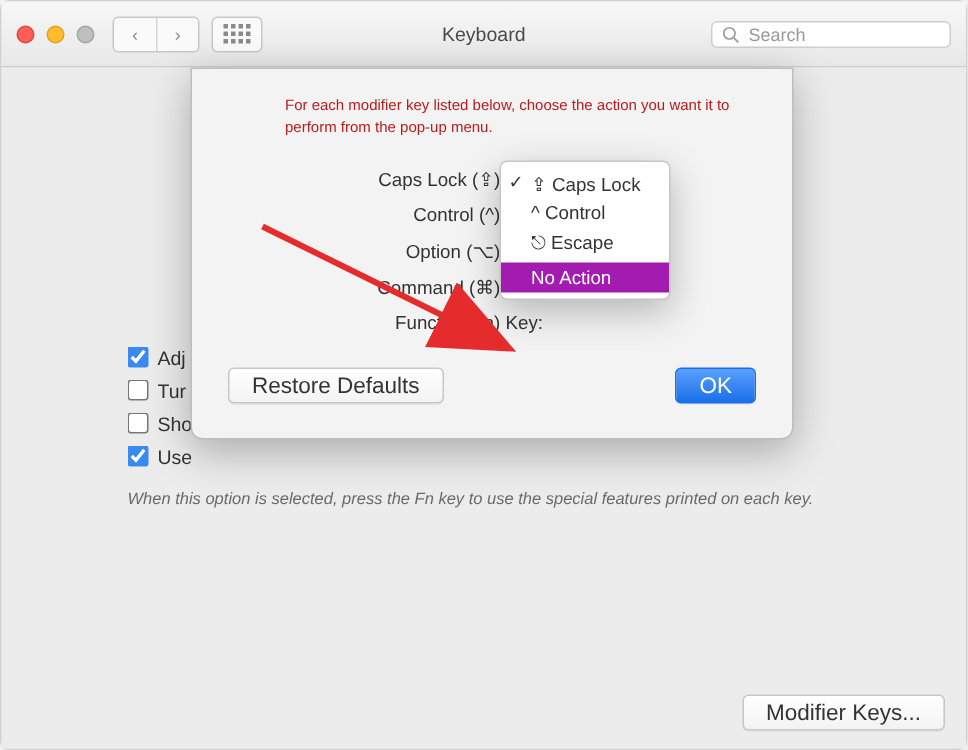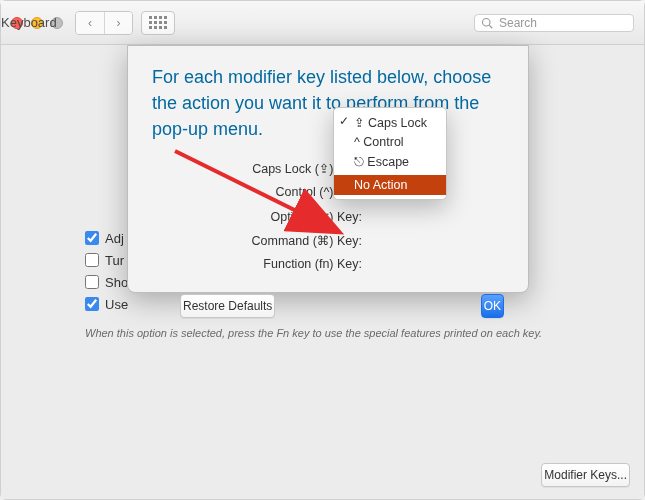--- a/index.html
+++ b/index.html
@@ -12,49 +12,49 @@
   .tl { width: 12px; height: 12px; border-radius: 50%; }
   .tl.red { background: #ff5f57; border:1px solid #e04640;}
   .tl.yellow { background: #ffbd2e; border:1px solid #dfa023;}
   .tl.green { background: #bfbfbf; border:1px solid #a3a3a3;}
   .segbtn { display:flex; border:1px solid #c8c8c8; border-radius:4px; overflow:hidden; height:24px; }
   .segbtn .b { width:28px; display:flex; align-items:center; justify-content:center; background:#fafafa; color:#888; font-size:12px; }
   .segbtn .b + .b { border-left:1px solid #d5d5d5; }
   .gridbtn { width:34px; height:24px; border:1px solid #c8c8c8; border-radius:4px; margin-left:8px; display:flex; align-items:center; justify-content:center; background:#fafafa; }
   .dots { display:grid; grid-template-columns:repeat(4,3px); grid-auto-rows:3px; gap:2px; }
   .dots span { background:#8a8a8a; width:3px; height:3px; }
-  .title { position:absolute; left:0; right:0; text-align:left; font-size:13px; color:#4a4a4a; pointer-events:none; }
+  .title { position:absolute; left:0; right:0; text-align:center; font-size:13px; color:#4a4a4a; pointer-events:none; }
   .search { margin-left:auto; width:160px; height:18px; border:1px solid #cfcfcf; border-radius:4px; background:#fff; display:flex; align-items:center; padding:0 6px; color:#999; font-size:12px; gap:6px;}
   .search svg { width:12px; height:12px; }
 
   
   .body { position:relative; width:100%; height:calc(100% - 44px); background:#ececec; }
   .panel { position:absolute; left:74px; top:30px; right:20px; bottom:70px; background:#ececec; }
   .checks { position:absolute; left:10px; top:152px; font-size:13px; color:#333; }
   .chk { display:flex; align-items:center; gap:6px; height:22px; }
   .chk input { width:14px; height:14px; accent-color:#3a89ee; }
   .note { position:absolute; left:10px; top:252px; font-size:11px; color:#6a6a6a;font-style:italic; }
   .modbtn { position:absolute; right:14px; bottom:12px; }
-  .btn { height:24px; padding:0 2px; border:1px solid #c7c7c7; border-radius:4px; background:linear-gradient(#fff,#f3f3f3); font-size:12px; color:#333; display:inline-flex; align-items:center; box-shadow:0 1px 0 rgba(0,0,0,0.05);margin-left:28px; }
+  .btn { height:24px; padding:0 15px; border:1px solid #c7c7c7; border-radius:4px; background:linear-gradient(#fff,#f3f3f3); font-size:15px; color:#333; display:inline-flex; align-items:center; box-shadow:0 1px 0 rgba(0,0,0,0.05); }
   .btn.primary { background:linear-gradient(#5aa0ff,#1a6fe8); color:#fff; border-color:#1a6fe8; }
 
   
   .sheet { position:absolute; left:126px; top:0px; width:402px; height:248px; background:#f3f3f3; border:1px solid #bdbdbd; border-radius:0 0 8px 8px; box-shadow:0 8px 28px rgba(0,0,0,0.28); padding:18px 24px; }
-  .sheet .msg { font-size:18px; color:#0369a1; line-height:1.45; margin-bottom:14px; }
+  .sheet .msg { font-size:10px; color:#b91c1c; line-height:1.45; margin-bottom:14px;margin-left:38px; }
   .rows { font-size:12.5px; color:#333; }
   .row { display:flex; align-items:center; height:24px; }
   .row .lbl { width:216px; text-align:right; padding-right:6px; }
   .sheet .btns { display:flex; gap:12px; justify-content:flex-start; margin-top:18px; }
   .sheet .btns .gap { flex:1; }
 
   
   .popup { position:absolute; left:332px; top:62px; width:114px; background:#fff; border:1px solid #c6c6c6; border-radius:5px; box-shadow:0 8px 24px rgba(0,0,0,0.25); padding:4px 0; font-size:12.5px; color:#333; z-index:30; }
   .popup .opt { height:20px; display:flex; align-items:center; padding:0 8px 0 20px; position:relative; }
   .popup .opt .chkmark { position:absolute; left:5px; top:2px; font-size:12px; color:#333; }
-  .popup .opt.sel { background:#c2410c; color:#fff; margin:3px 0 0 0; }
+  .popup .opt.sel { background:#a21caf; color:#fff; margin:3px 0 0 0; }
 
   
   .arrow { position:absolute; left:168px; top:100px; z-index:40; pointer-events:none; }
 </style>
 </head>
 <body>
 
 <div class="window">
 
   <div class="toolbar">

